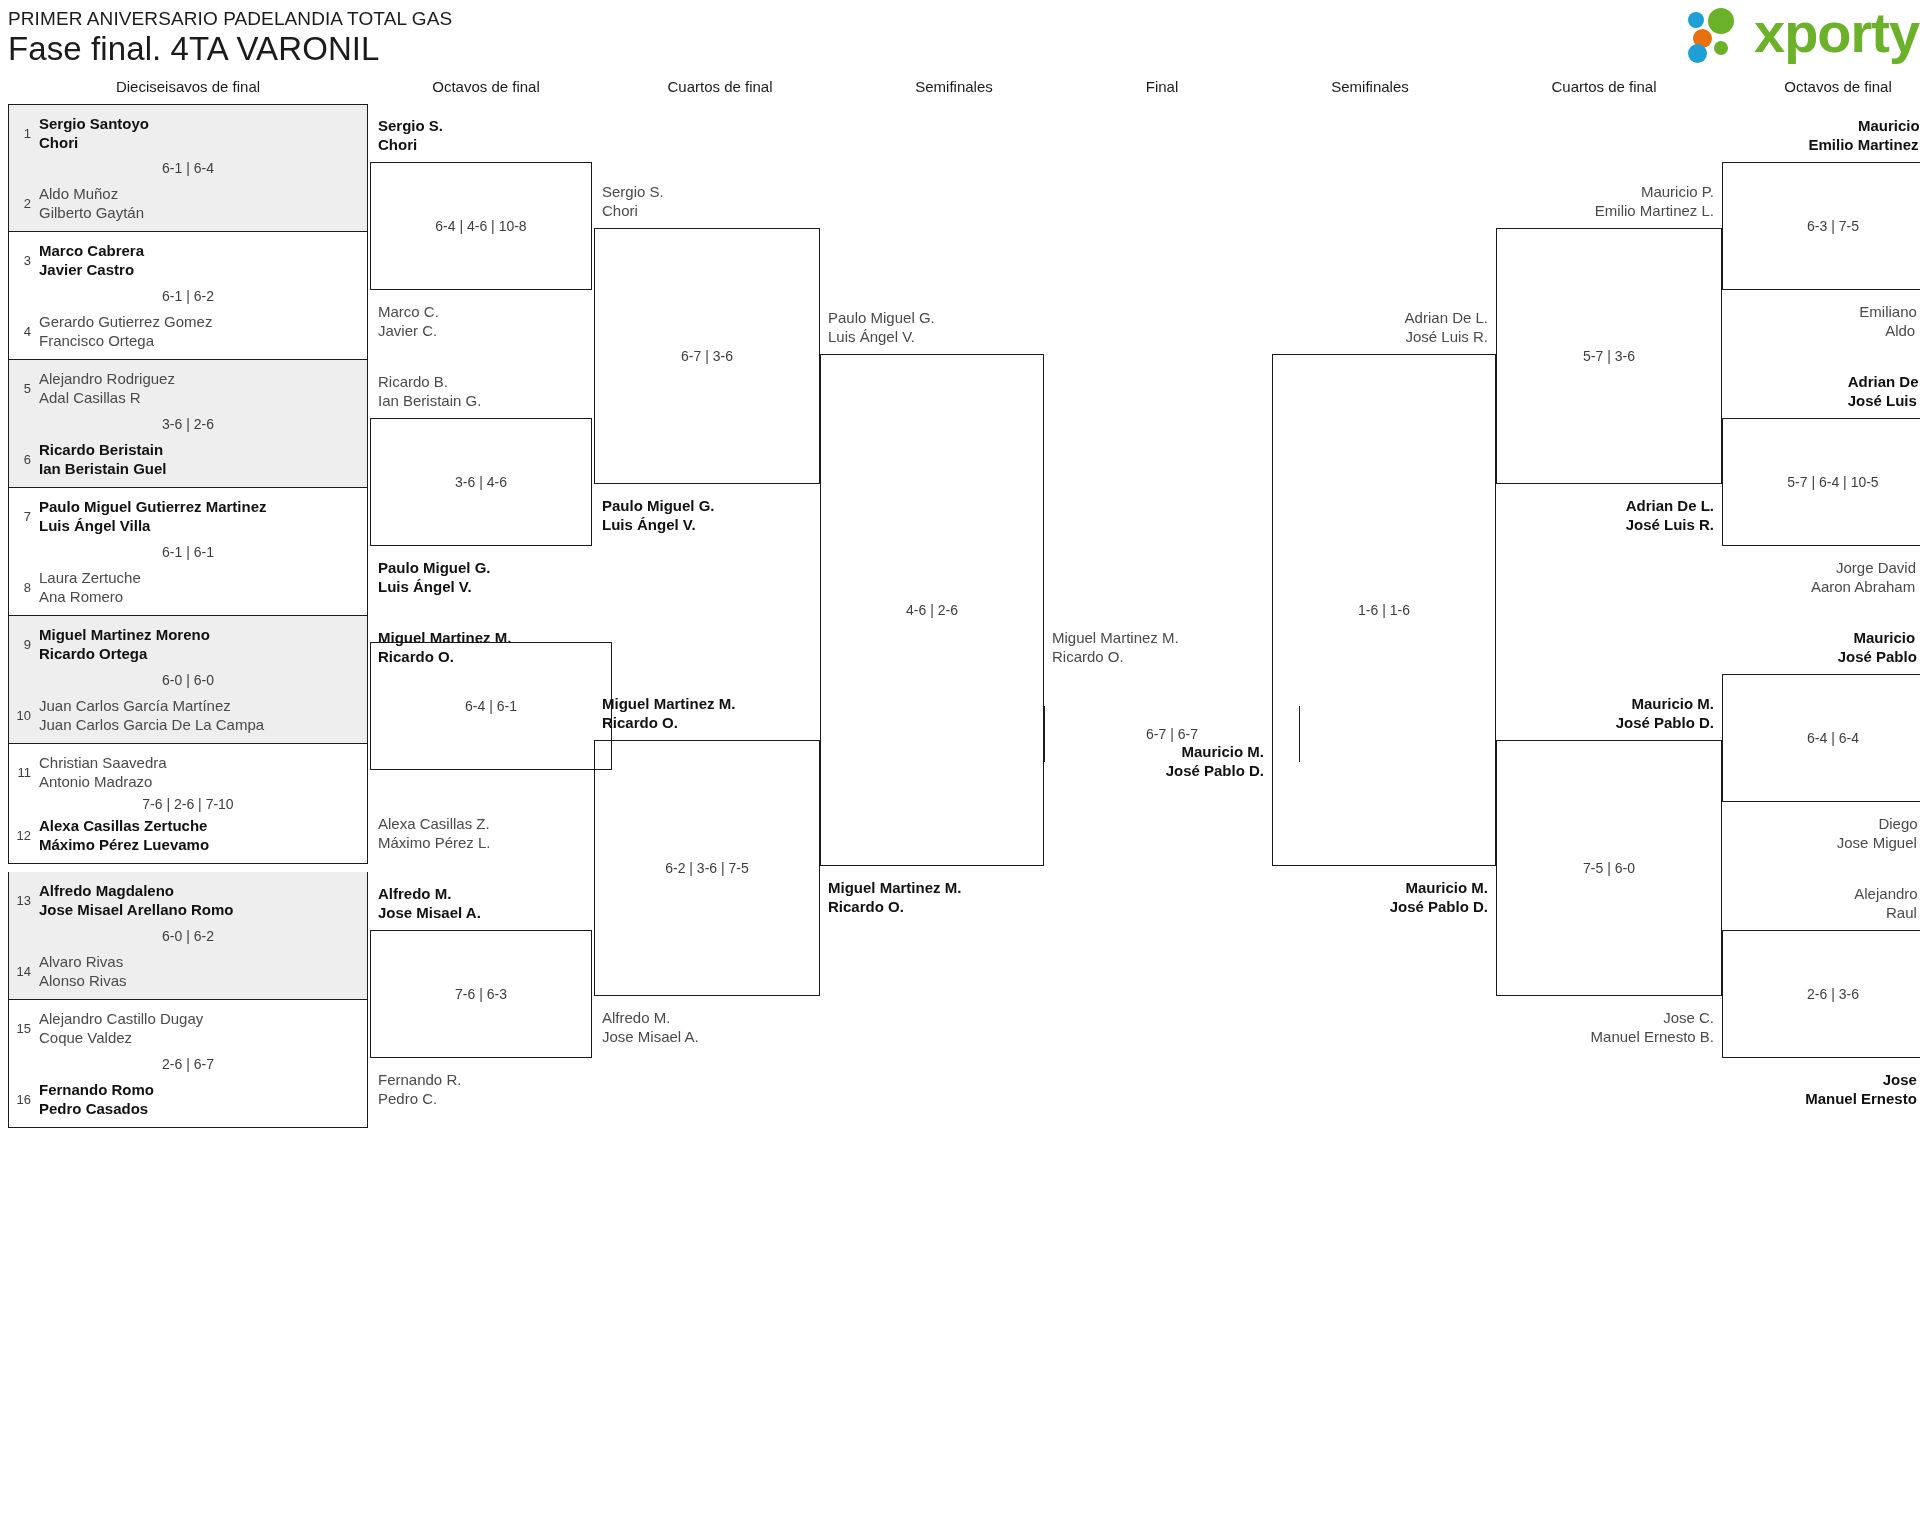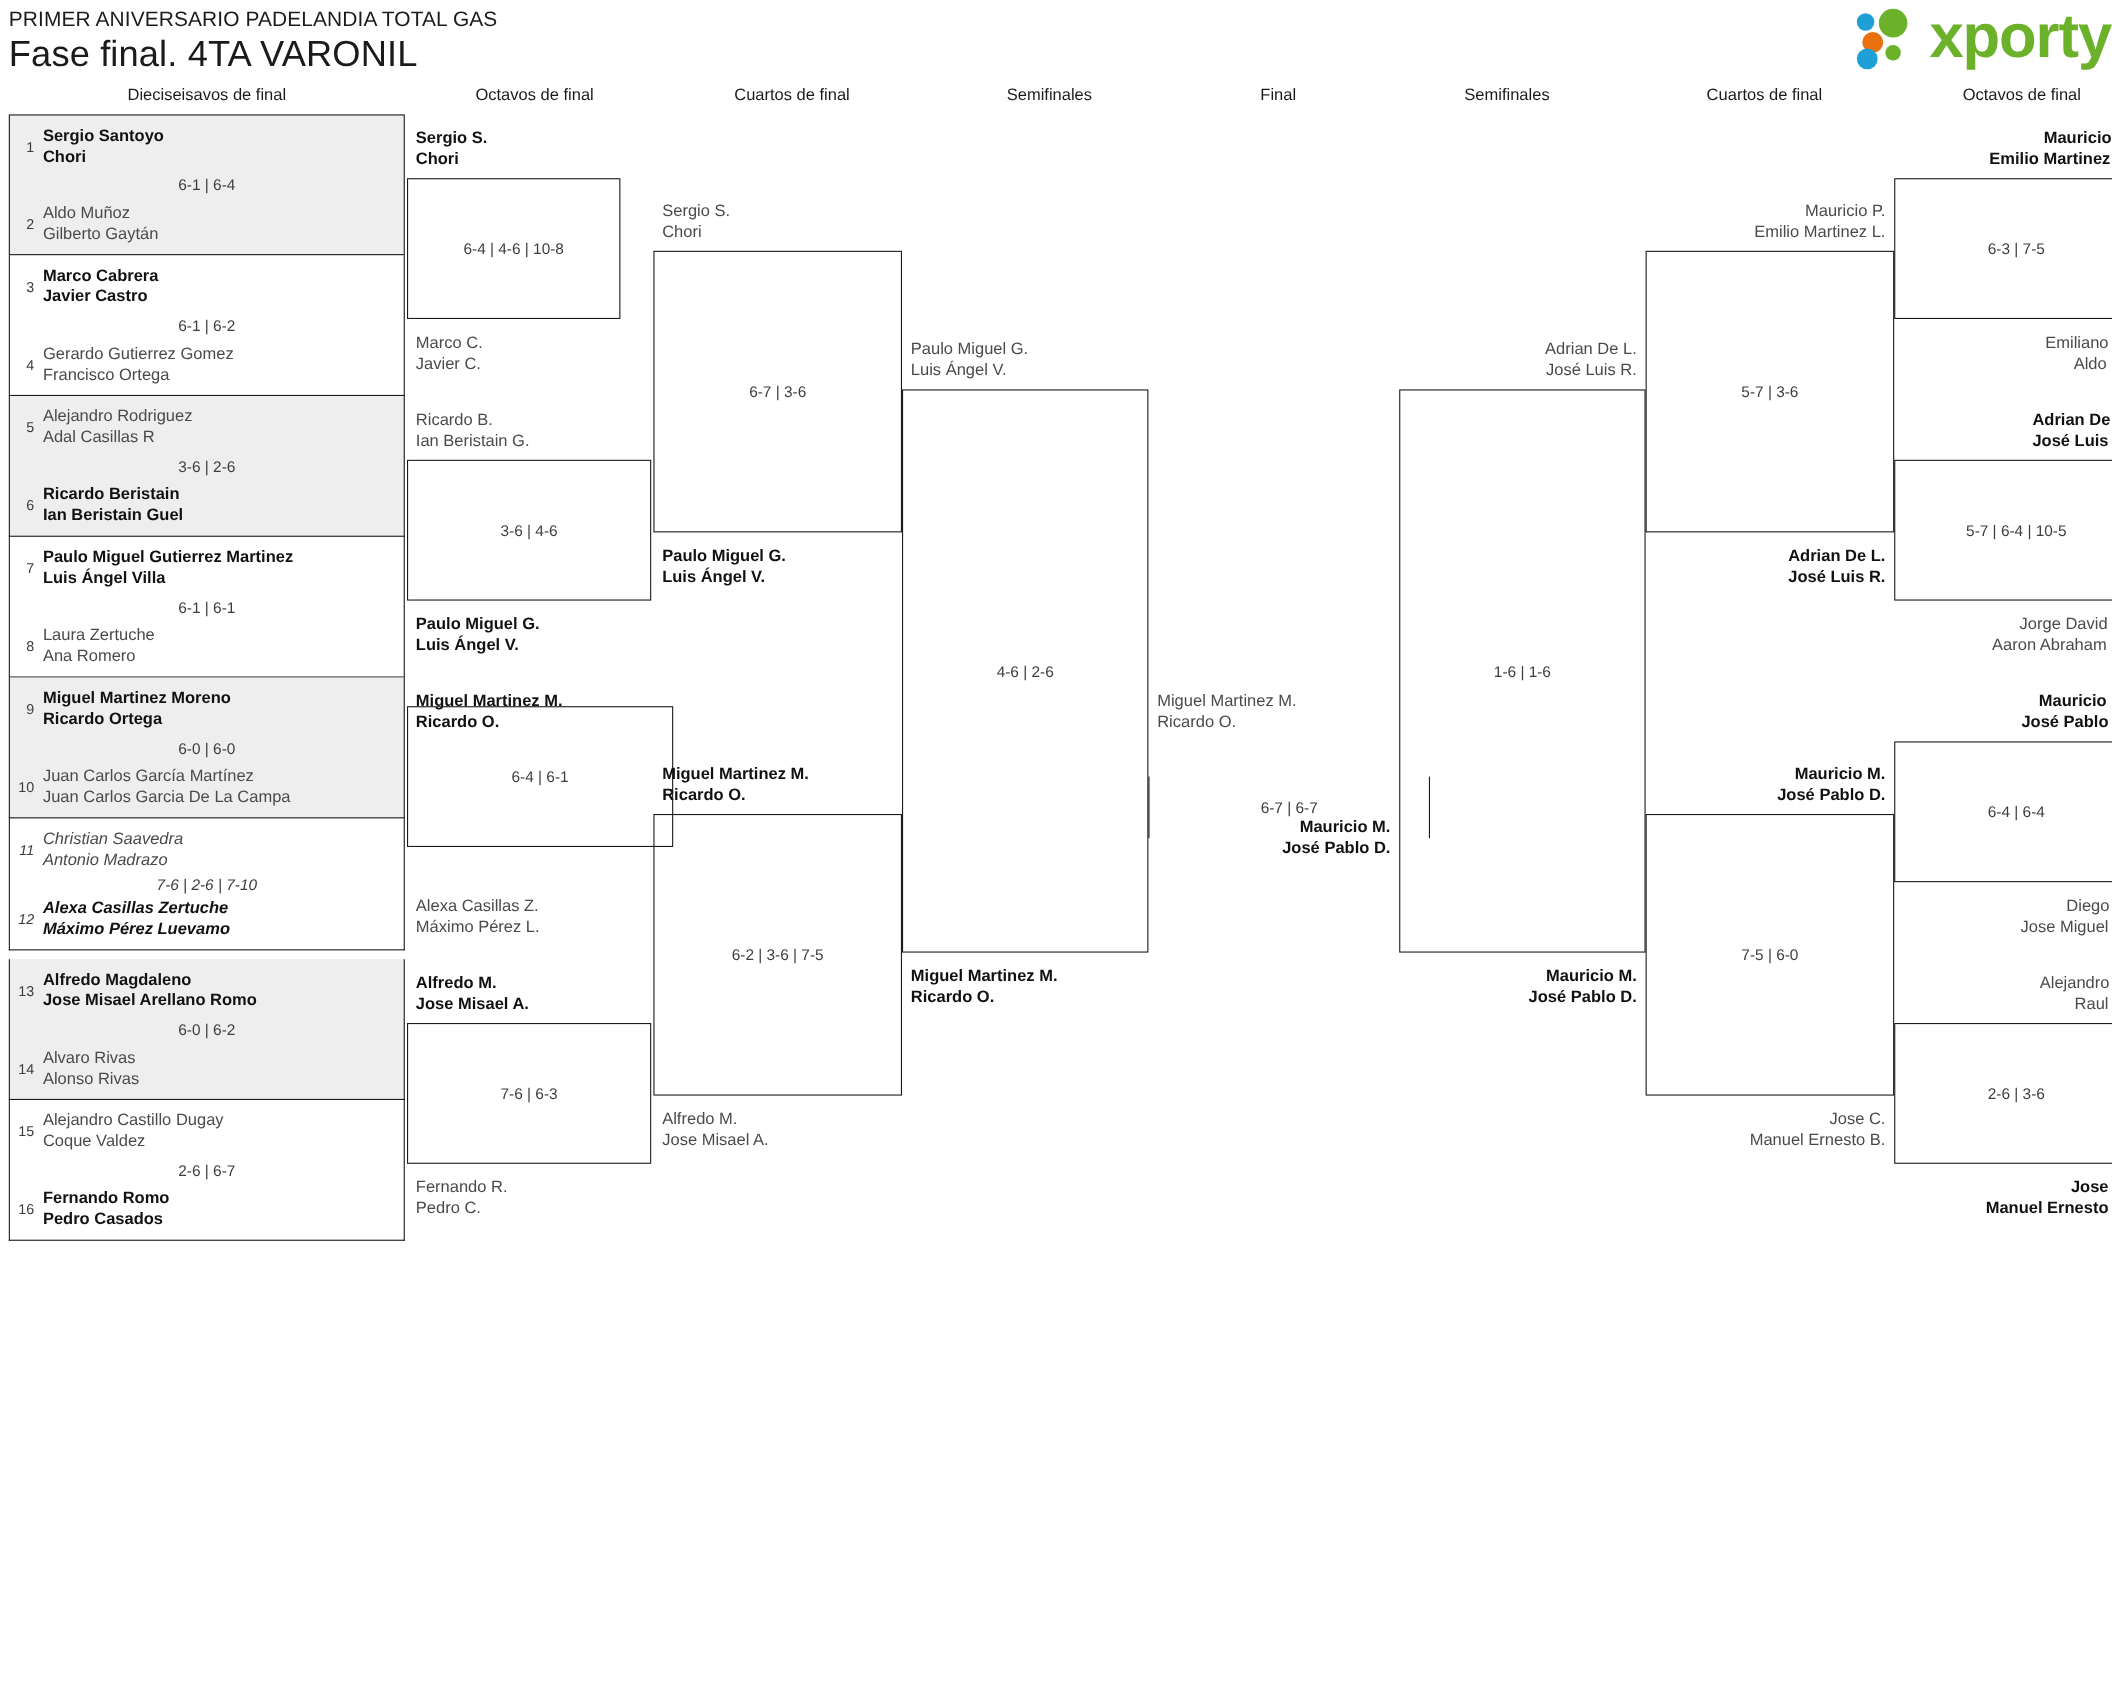--- a/index.html
+++ b/index.html
@@ -162,21 +162,21 @@
         </div>
         <div class="seed-row bot">
           <div class="seed-num">10</div>
           <div class="seed-names">
             <div class="lose">Juan Carlos García Martínez</div>
             <div class="lose">Juan Carlos Garcia De La Campa</div>
           </div>
         </div>
         <div class="seed-score">6-0 | 6-0</div>
       </div>
-      <div class="seed-match" style="position: absolute; left: 8px; top: 744px; width: 360px; height: 120px; border-bottom: 1px solid rgb(27, 27, 27); border-top: none; border-left: 1px solid rgb(27, 27, 27); border-right: 1px solid rgb(27, 27, 27); font-style: italic;">
+      <div class="seed-match" style="position: absolute; left: 8px; top: 744px; width: 360px; height: 120px; border-bottom: 1px solid rgb(27, 27, 27); border-top: none; border-left: 1px solid rgb(27, 27, 27); border-right: 1px solid rgb(27, 27, 27);">
         <div class="seed-row top">
           <div class="seed-num">11</div>
           <div class="seed-names">
             <div class="lose">Christian Saavedra</div>
             <div class="lose">Antonio Madrazo</div>
           </div>
         </div>
         <div class="seed-row bot">
           <div class="seed-num">12</div>
           <div class="seed-names">
@@ -217,21 +217,21 @@
             <div class="win">Fernando Romo</div>
             <div class="win">Pedro Casados</div>
           </div>
         </div>
         <div class="seed-score">2-6 | 6-7</div>
       </div>
       <div class="nlabel" style="left: 378px; top: 116px;">
         <div class="win">Sergio S.</div>
         <div class="win">Chori</div>
       </div>
-      <div class="cbox" style="left: 370px; top: 162px; width: 194px; height: 128px;">
+      <div class="cbox" style="left: 370px; top: 162px; width: 222px; height: 128px;">
         <div class="cbox-score">6-4 | 4-6 | 10-8</div>
       </div>
       <div class="nlabel" style="left: 378px; top: 302px;">
         <div class="lose">Marco C.</div>
         <div class="lose">Javier C.</div>
       </div>
       <div class="nlabel" style="left: 378px; top: 372px;">
         <div class="lose">Ricardo B.</div>
         <div class="lose">Ian Beristain G.</div>
       </div>

